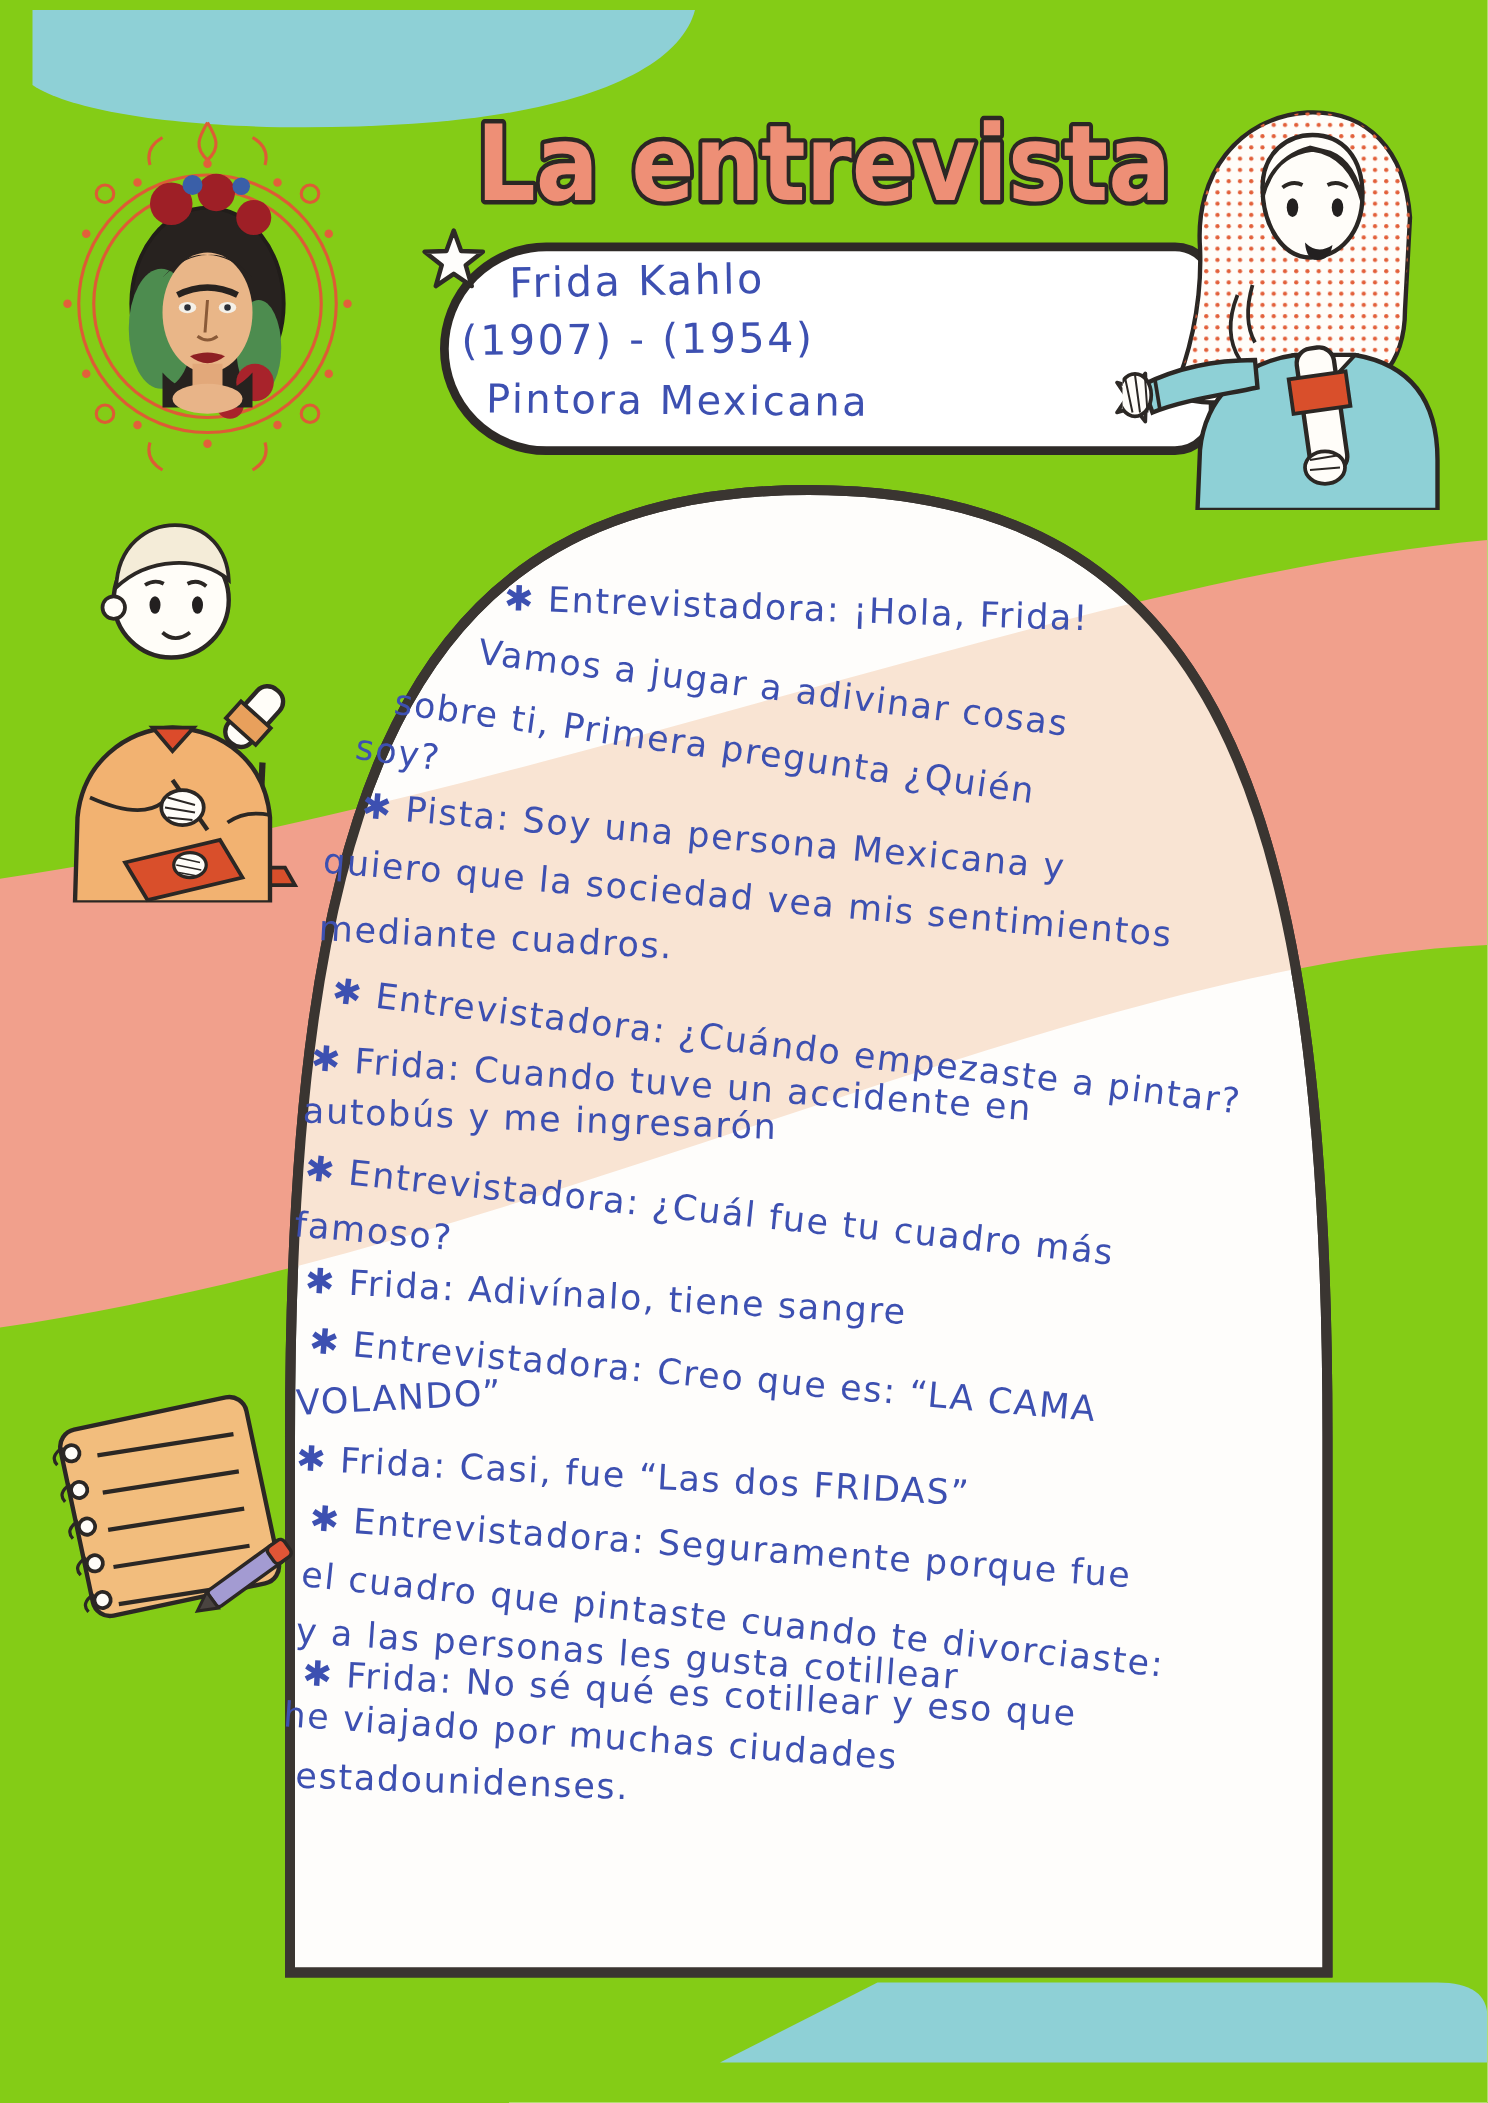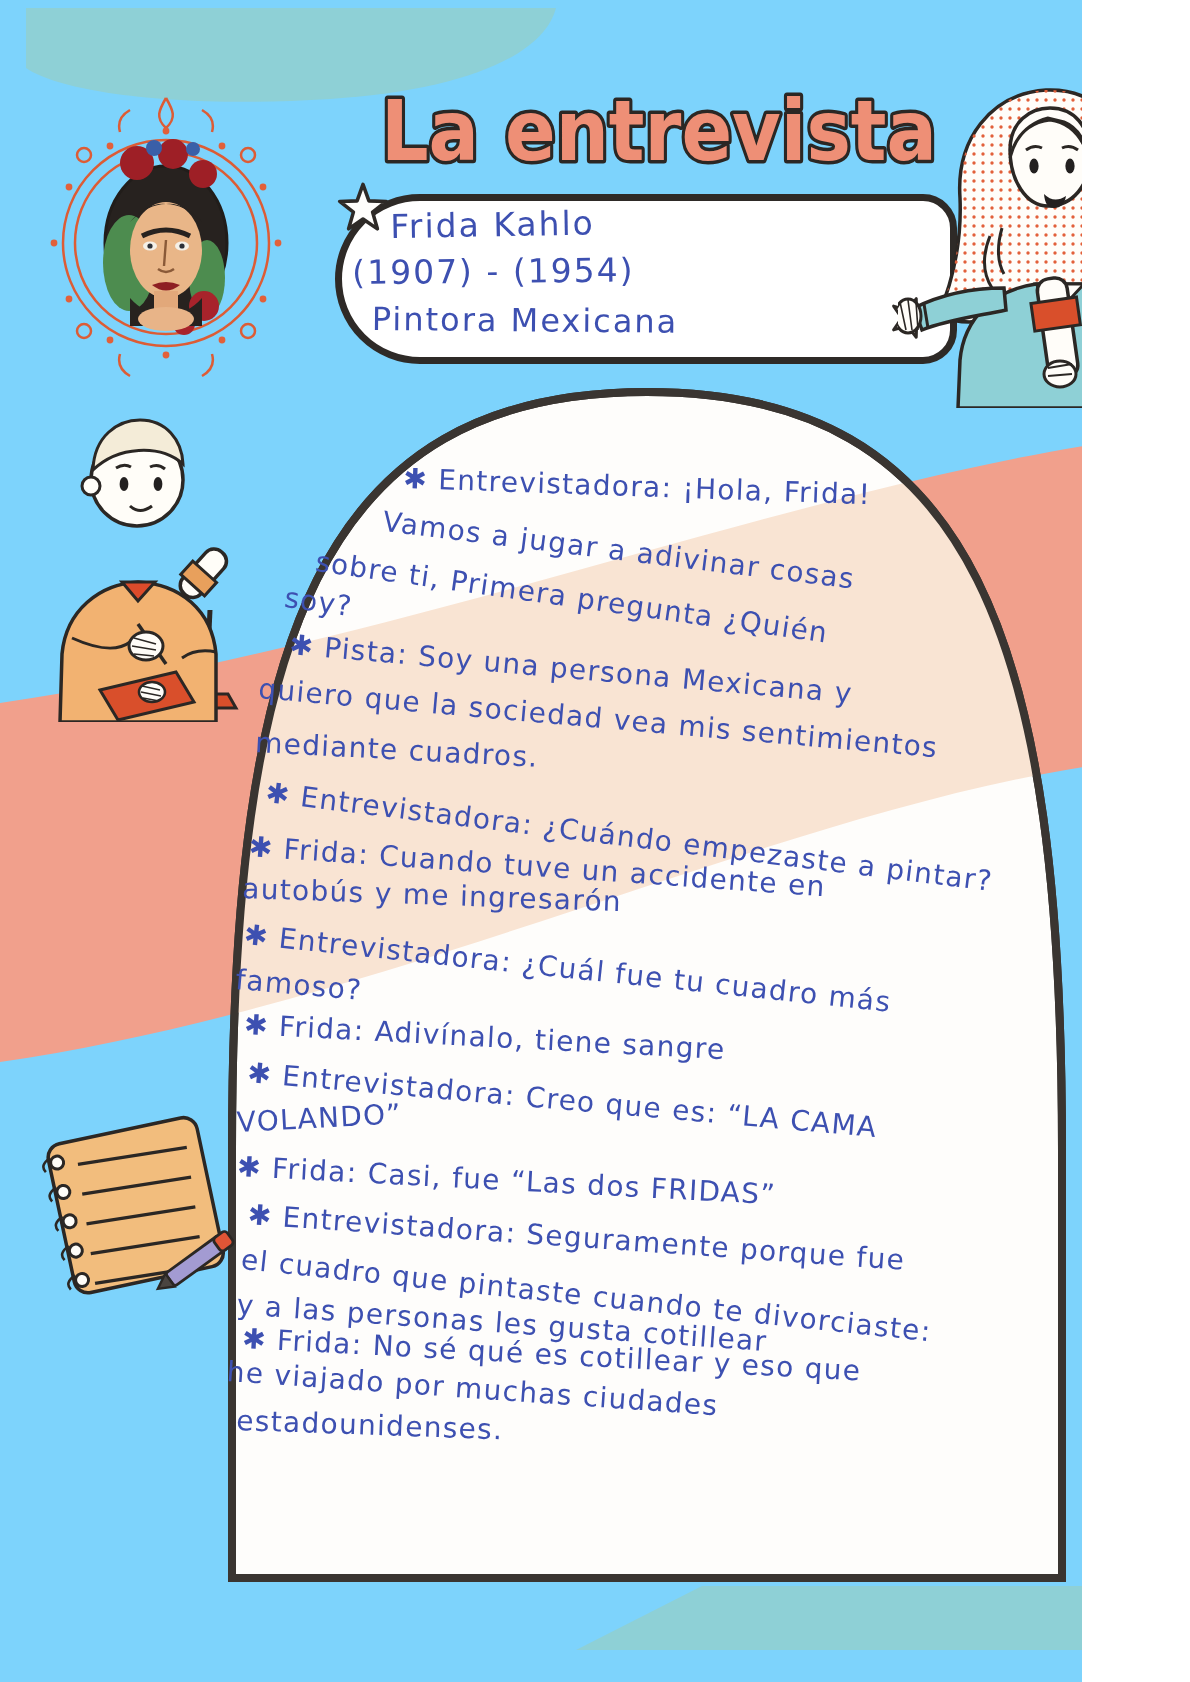--- a/index.html
+++ b/index.html
@@ -1,24 +1,24 @@
 <!DOCTYPE html>
 <html><head>
 <meta charset="utf-8">
 <style>
   html,body{margin:0;padding:0;}
   body{width:1190px;height:1682px;background:#ffffff;font-family:"DejaVu Sans",sans-serif;}
-  .page{position:relative;width:1082px;height:1682px;background:#7dd3fc;overflow:hidden;}
+  .page{position:relative;width:1190px;height:1682px;background:#84cc16;overflow:hidden;}
   .abs{position:absolute;}
   
   .hand{position:absolute;color:#3d50b1;font-family:"DejaVu Sans",sans-serif;
         font-size:28px;letter-spacing:1.3px;white-space:nowrap;transform-origin:left top;}
   .card-hand{position:absolute;color:#3d50b1;font-size:33px;letter-spacing:2px;white-space:nowrap;transform-origin:left top;}
   
-  .info-card{position:absolute;left:335px;top:194px;width:608px;height:156px;
+  .info-card{position:absolute;left:352px;top:194px;width:608px;height:156px;
              background:#ffffff;border:7px solid #2e2a27;
              border-radius:85px 34px 34px 85px;}
   .star{position:absolute;}
 </style>
 </head>
 <body>
 
 <div class="page">
 
   <svg class="abs" style="left:0;top:0;" width="1190" height="1682" viewBox="0 0 1190 1682">

